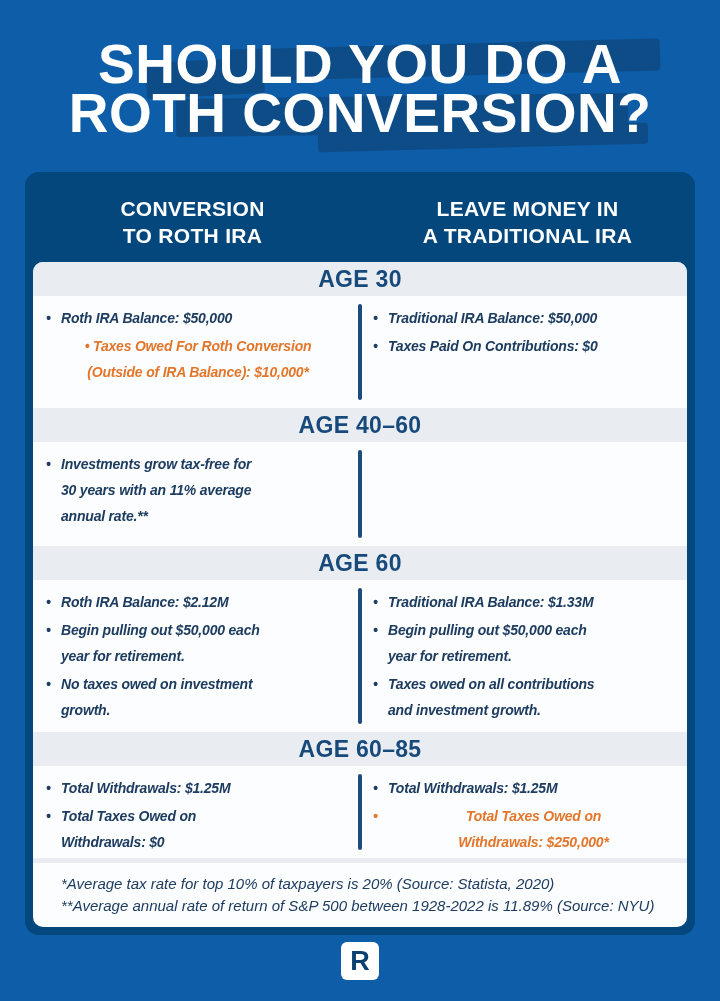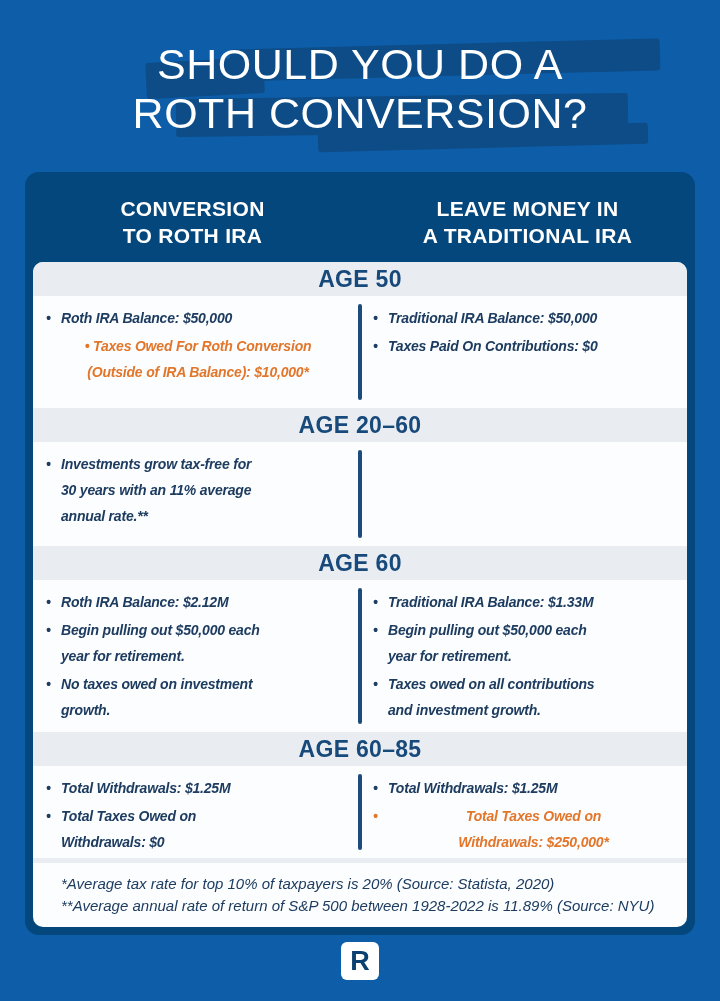--- a/index.html
+++ b/index.html
@@ -10,21 +10,21 @@
   }
   
   .title-wrap{position:absolute;top:0;left:0;width:100%;height:165px;}
   .stroke{position:absolute;background:var(--brush,#0D4C86);border-radius:3px;}
   .s1{left:230px;top:44px;width:430px;height:32px;transform:rotate(-1.5deg);}
   .s2{left:146px;top:60px;width:118px;height:36px;transform:rotate(-3deg);}
   .s3{left:176px;top:96px;width:452px;height:38px;transform:rotate(-0.8deg);}
   .s4{left:318px;top:127px;width:330px;height:21px;transform:rotate(-1.5deg);}
   .title{
     position:absolute;top:40px;left:0;width:100%;margin:0;text-align:center;
-    color:#FFFFFF;font-size:43px;line-height:49px;font-weight:normal;letter-spacing:.5px;
+    color:#FFFFFF;font-size:55px;line-height:49px;font-weight:bold;letter-spacing:.5px;
   }
   
   .panel{
     position:absolute;left:25px;top:172px;width:670px;height:763px;
     background:var(--panel,#03477D);border-radius:14px;
   }
   .col-headers{display:flex;height:100px;align-items:center;}
   .col-header{
     width:50%;text-align:center;color:#FFFFFF;font-weight:bold;
     font-size:21px;line-height:27px;white-space:pre-line;letter-spacing:.3px;
@@ -82,35 +82,35 @@
   <div class="panel">
     <div class="col-headers">
       <div class="col-header">CONVERSION
 TO ROTH IRA</div>
       <div class="col-header">LEAVE MONEY IN
 A TRADITIONAL IRA</div>
     </div>
 
     <div class="inner">
 
-      <div class="band">AGE 50</div>
+      <div class="band">AGE 30</div>
       <div class="row r1">
         <ul class="cell">
           <li>Roth IRA Balance: $50,000</li>
           <li class="orange flush">Taxes Owed For Roth Conversion
 (Outside of IRA Balance): $10,000*</li>
         </ul>
         <div class="divider"></div>
         <ul class="cell">
           <li>Traditional IRA Balance: $50,000</li>
           <li>Taxes Paid On Contributions: $0</li>
         </ul>
       </div>
 
-      <div class="band">AGE 20–60</div>
+      <div class="band">AGE 40–60</div>
       <div class="row r2">
         <ul class="cell">
           <li>Investments grow tax-free for
 30 years with an 11% average
 annual rate.**</li>
         </ul>
         <div class="divider"></div>
       </div>
 
       <div class="band">AGE 60</div>

